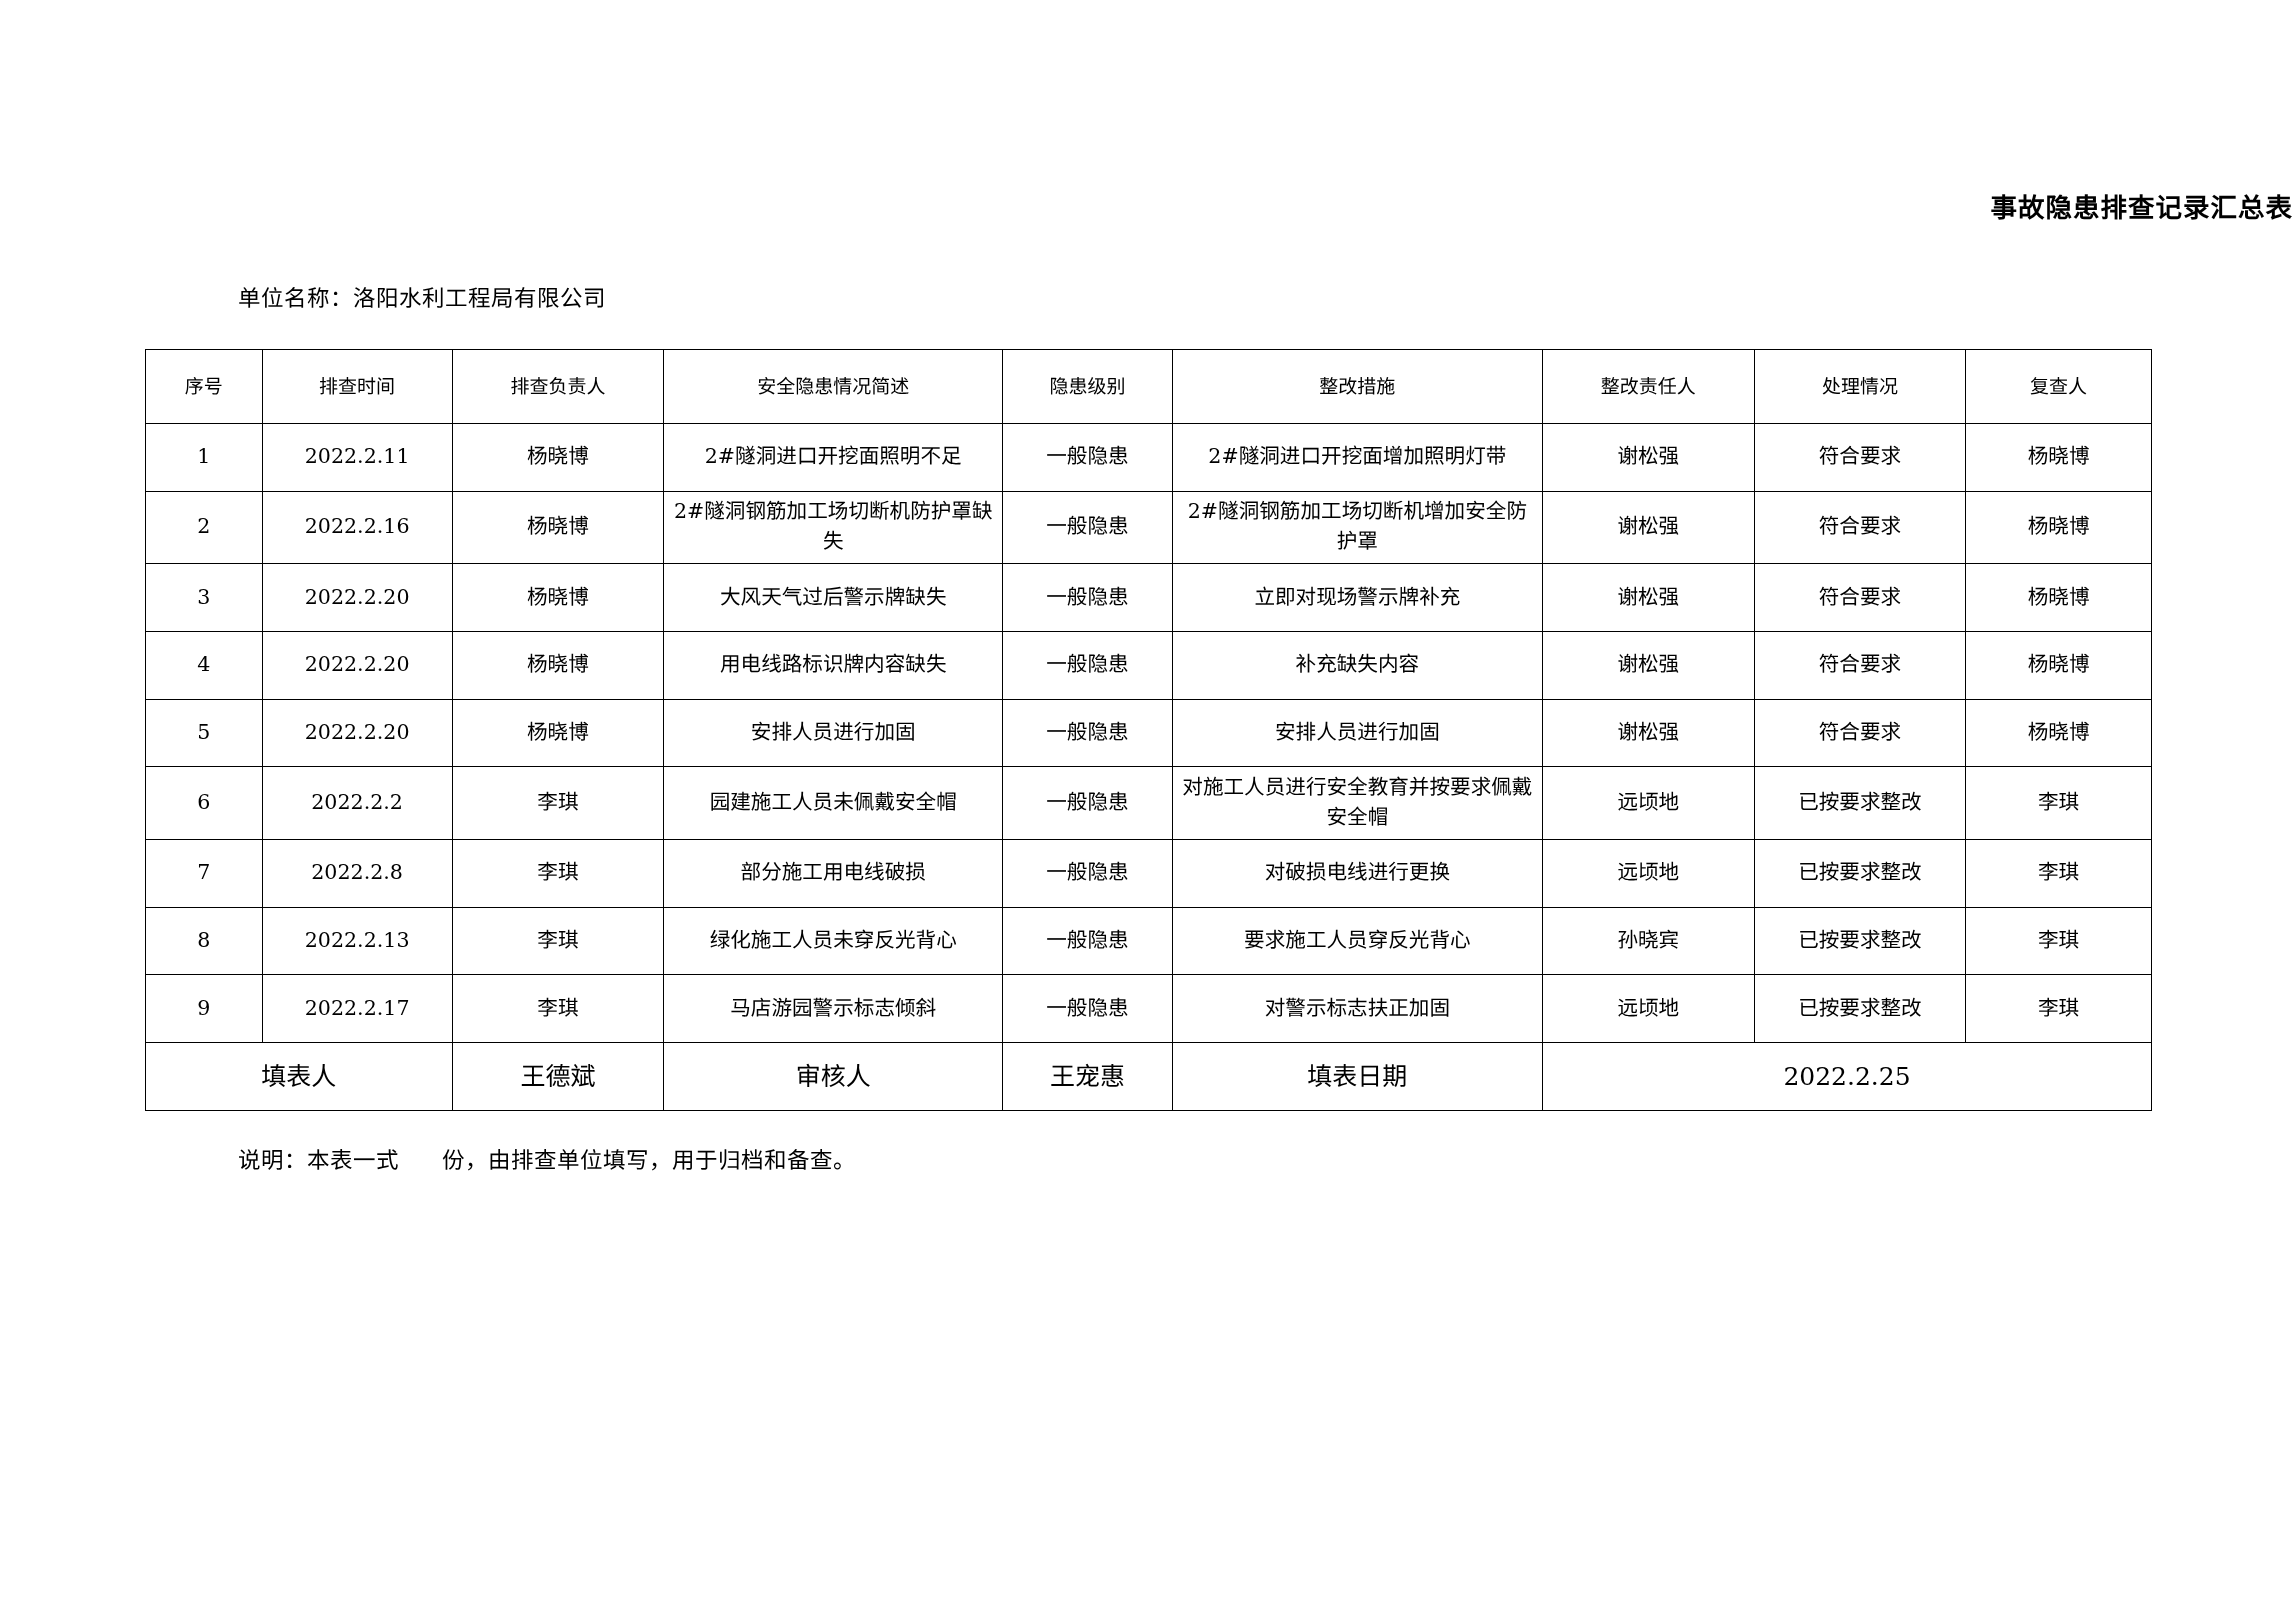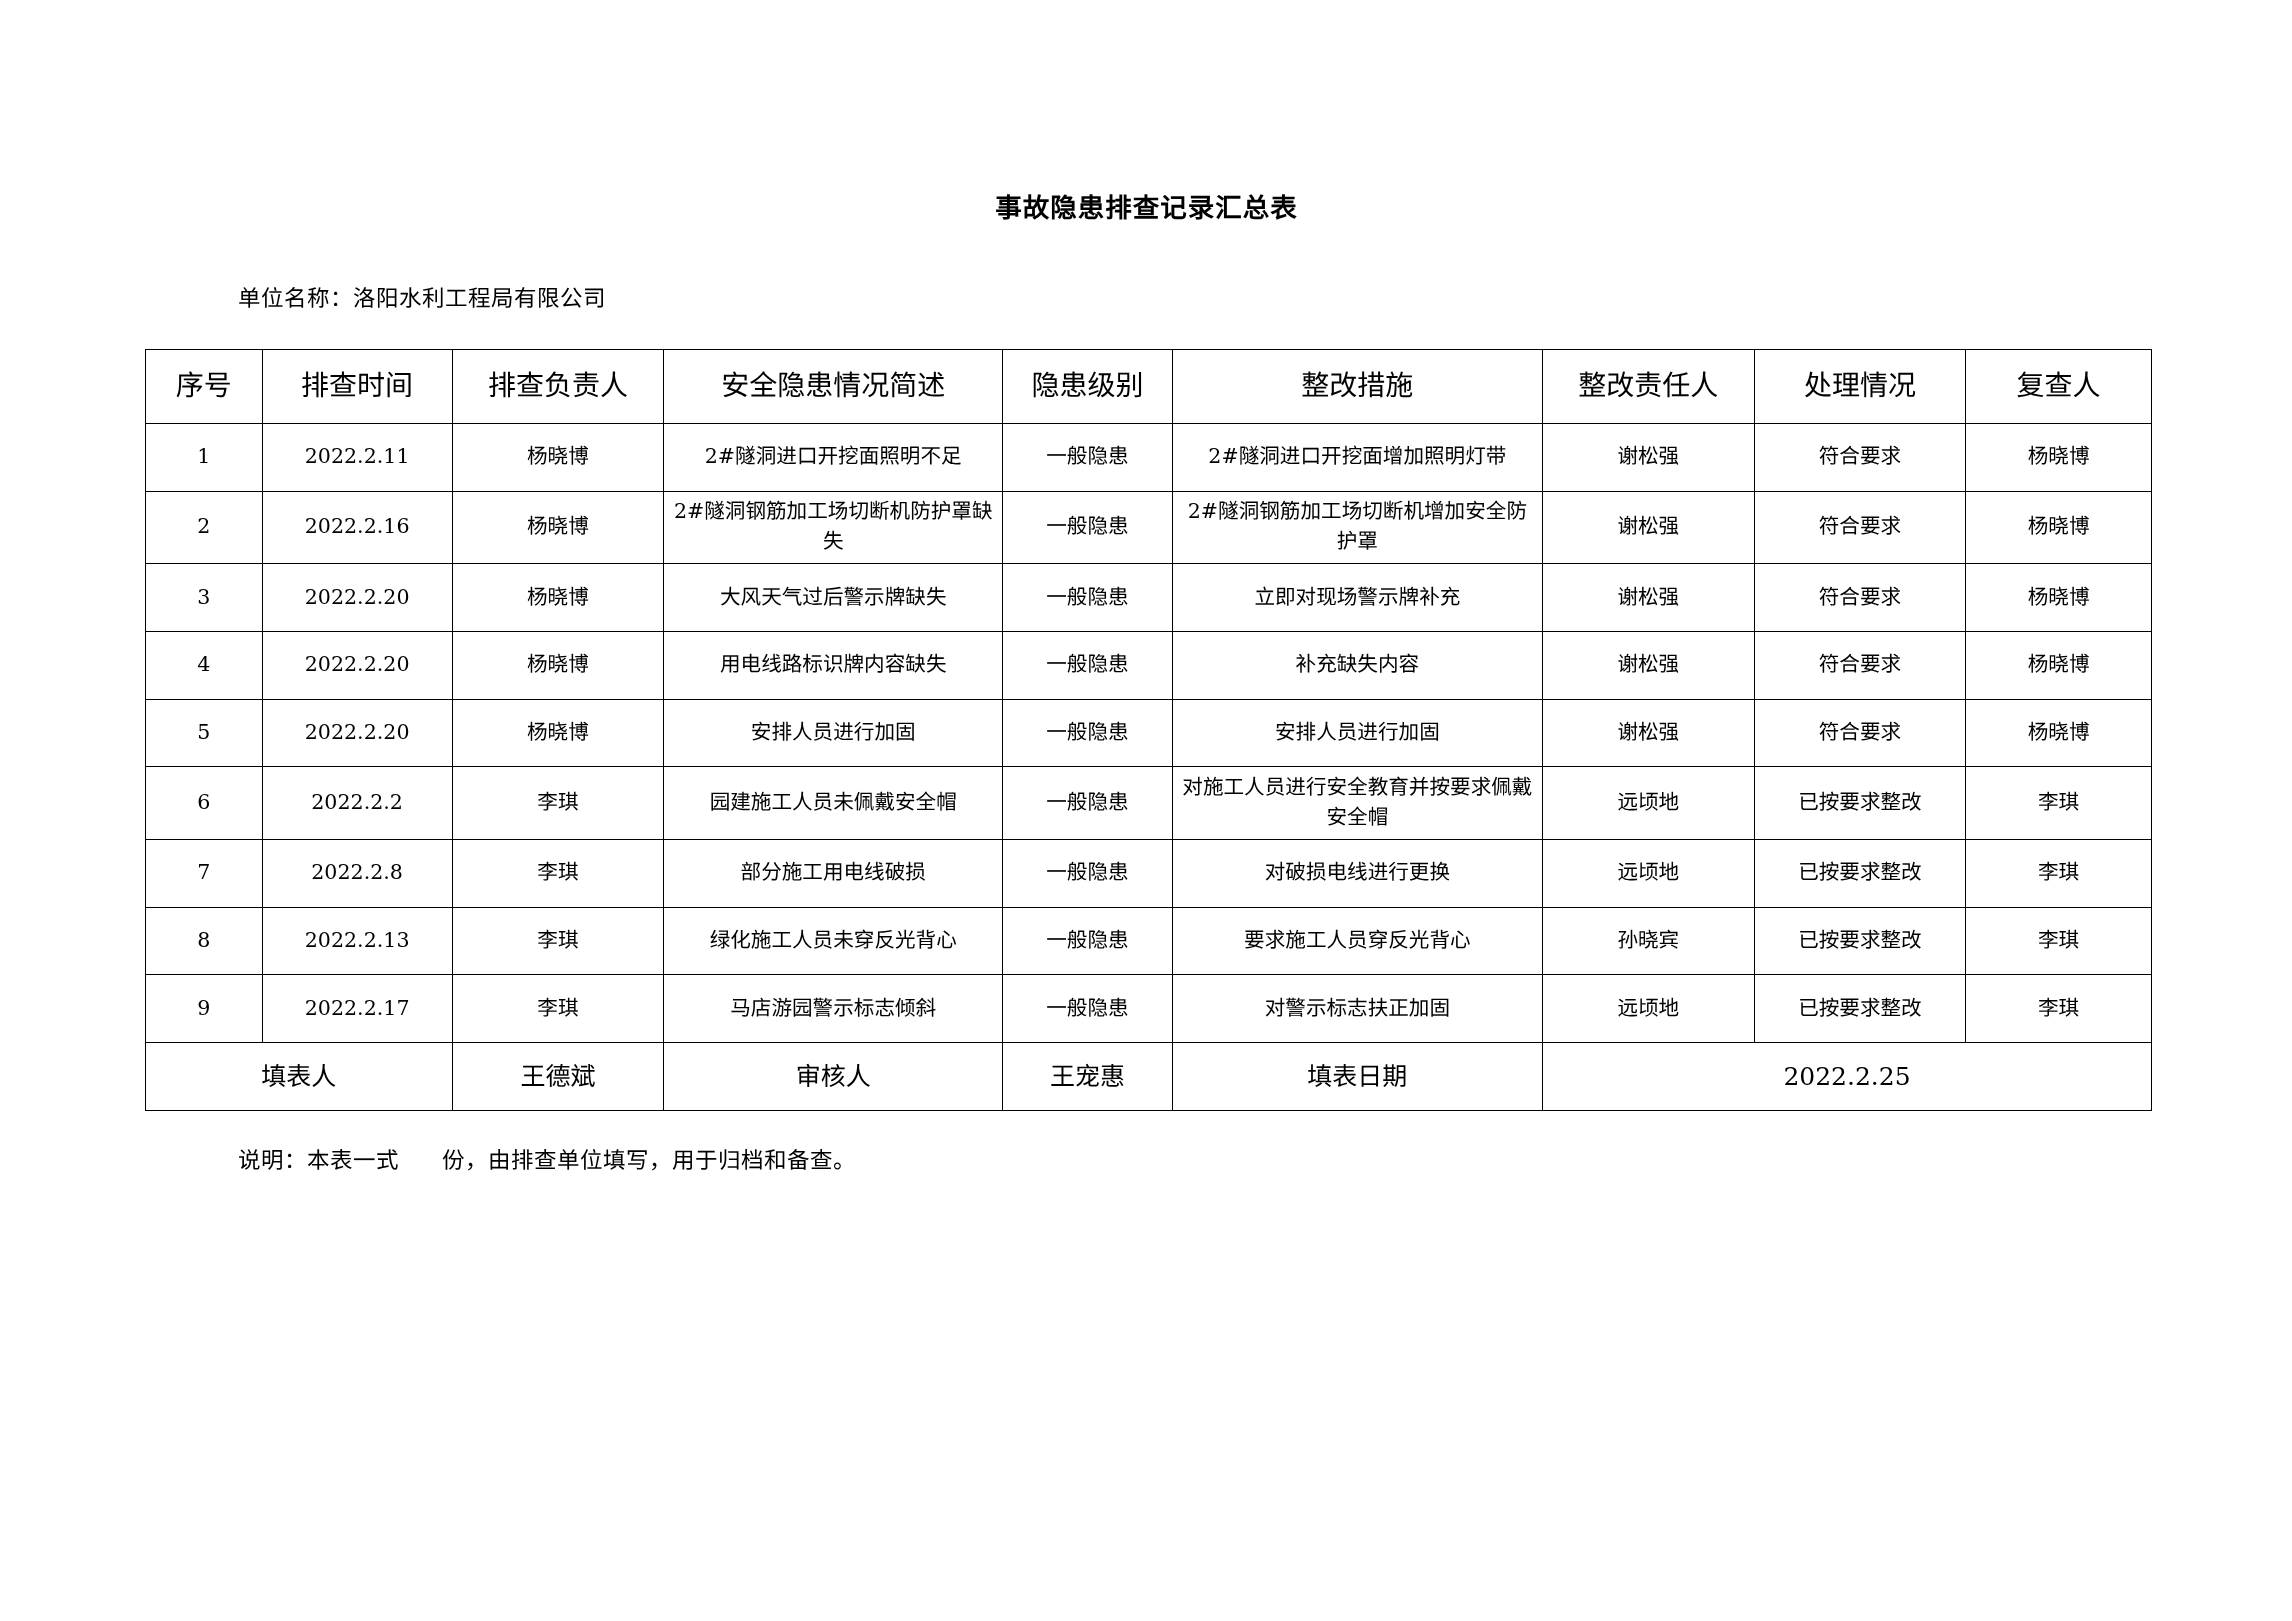--- a/index.html
+++ b/index.html
@@ -16,21 +16,21 @@
     overflow: hidden;
   }
   .page {
     position: relative;
     width: 2293px;
     height: 1621px;
     box-sizing: border-box;
     padding: 0;
   }
   .doc-title {
-    text-align: center;
+    text-align: right;
     font-size: 26.5px;
     font-weight: bold;
     margin-top: 186px;
     letter-spacing: 1px;
     font-family: "DejaVu Sans", "Liberation Sans", sans-serif;
   }
   .unit-line {
     margin-top: 55px;
     margin-left: 238px;
     font-size: 22.5px;
@@ -48,21 +48,21 @@
     text-align: center;
     vertical-align: middle;
     font-size: 20.6px;
     font-weight: normal;
     padding: 5.9px 7.8px;
     line-height: 1.45;
     word-break: break-all;
   }
   table.main thead td {
     height: 61px;
-    font-size: 28px;
+    font-size: 19px;
   }
   table.main tbody td {
     height: 55px;
   }
   tr.tall td { height: 90px; }
   tr.tall2 td { height: 84px; }
   .col-1 { width: 108px; }
   .col-2 { width: 176px; }
   .col-3 { width: 196px; }
   .col-4 { width: 314px; }

